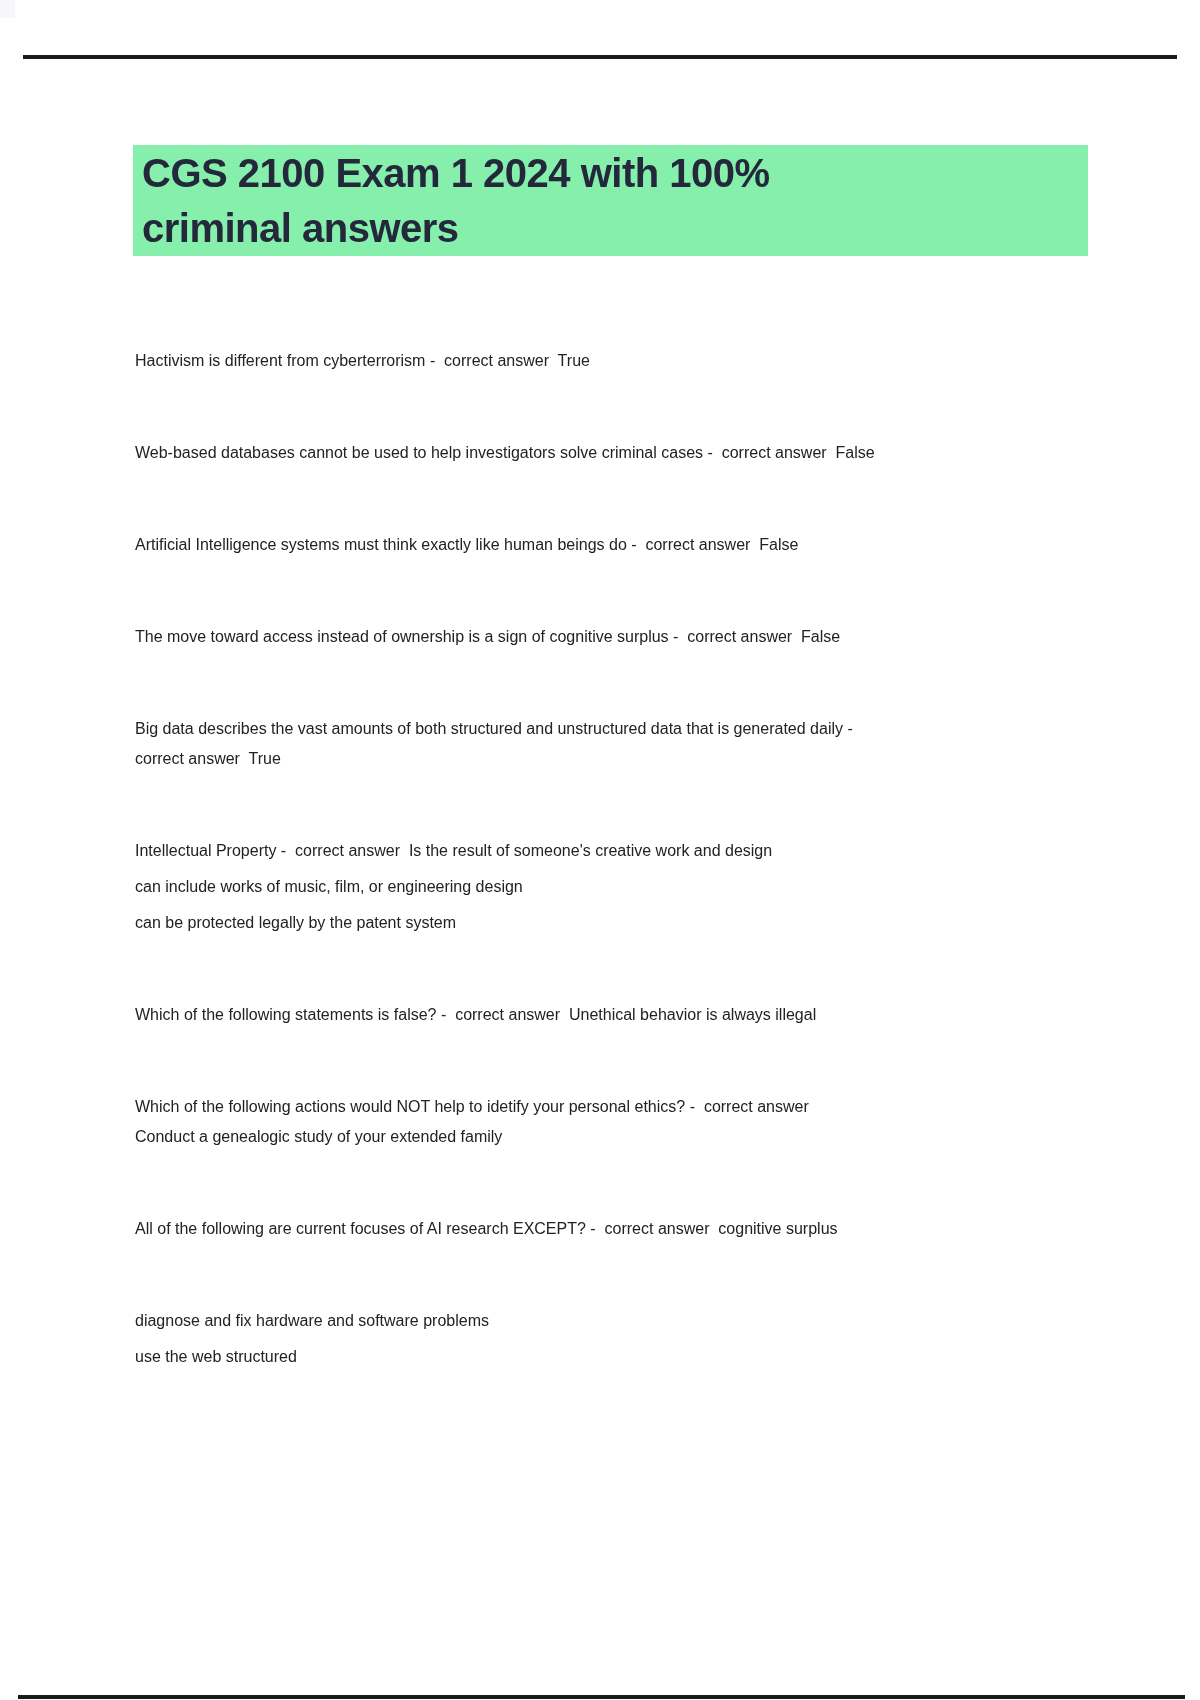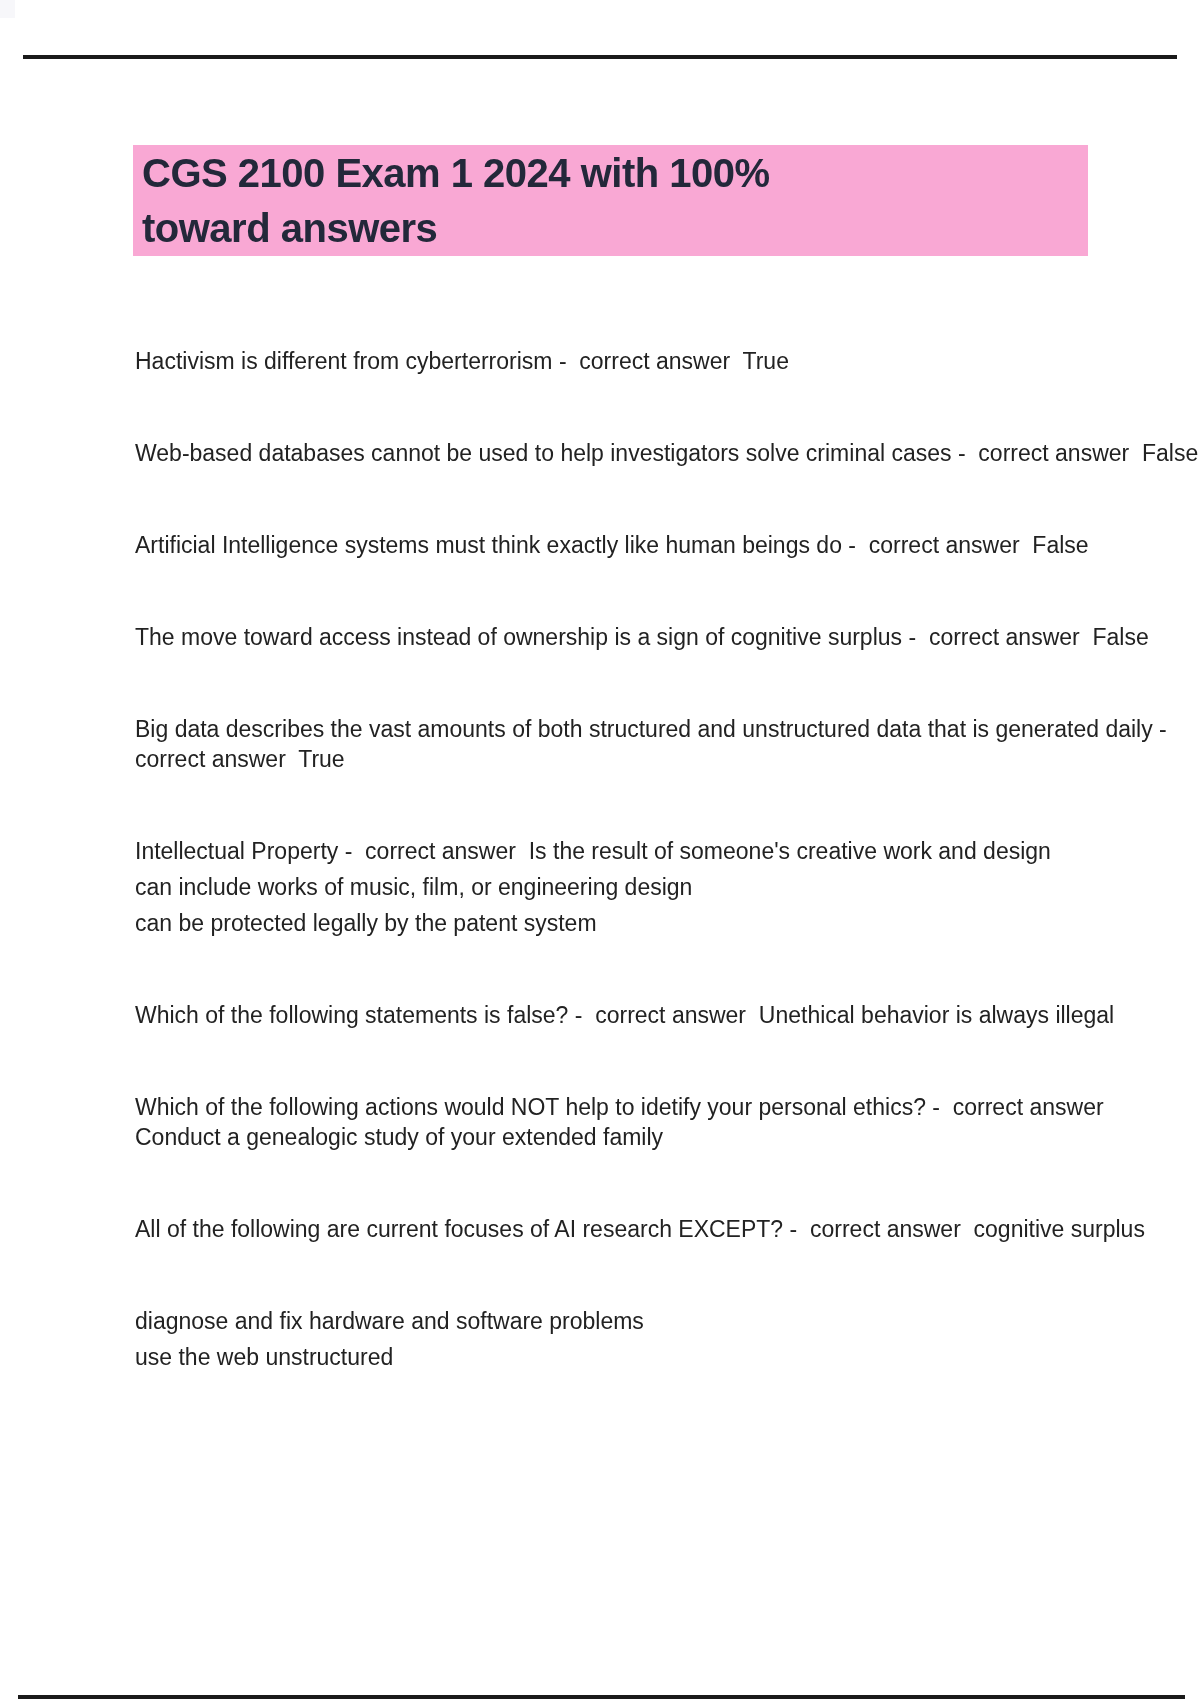--- a/index.html
+++ b/index.html
@@ -22,21 +22,21 @@
     position: absolute;
     background: #1a1a1a;
     height: 4px;
   }
   .rule-top { left: 23px; top: 55px; width: 1154px; }
   .rule-bottom { left: 18px; top: 1695px; width: 1167px; }
   .title-highlight {
     position: absolute;
     left: 133px; top: 145px;
     width: 955px; height: 111px;
-    background: #f9a8d4;
+    background: #86efac;
     padding: 1px 20px 0 9px;
   }
   .title-line {
     display: block;
     margin: 0;
     font-size: 40px;
     line-height: 55px;
     font-weight: 700;
     color: #23283a;
     letter-spacing: -0.5px;
@@ -45,36 +45,36 @@
   .qa-list {
     position: absolute;
     left: 135px; top: 346px;
     width: 1010px;
   }
   .qa-block { margin: 0 0 62px 0; }
   .qa-para { margin: 0; }
   .qa-para + .qa-para { margin-top: 6px; }
   .qa-line {
     margin: 0;
-    font-size: 23px;
+    font-size: 16px;
     line-height: 30px;
     color: #222222;
     white-space: pre;
   }
 </style>
 </head>
 <body>
 
 <div class="scan-artifact"></div>
 <div class="rule rule-top"></div>
 
 <header class="title-highlight">
   <h1 style="margin:0; padding:0;">
       <span class="title-line">CGS 2100 Exam 1 2024 with 100%</span>
-      <span class="title-line">toward answers</span>
+      <span class="title-line">criminal answers</span>
     </h1>
 </header>
 
 <main class="qa-list">
 
   <section class="qa-block">
     <div class="qa-para">
       <p class="qa-line">Hactivism is different from cyberterrorism -  correct answer  True</p>
     </div>
   </section>
@@ -133,19 +133,19 @@
     <div class="qa-para">
       <p class="qa-line">All of the following are current focuses of AI research EXCEPT? -  correct answer  cognitive surplus</p>
     </div>
   </section>
 
   <section class="qa-block">
     <div class="qa-para">
       <p class="qa-line">diagnose and fix hardware and software problems</p>
     </div>
     <div class="qa-para">
-      <p class="qa-line">use the web unstructured</p>
+      <p class="qa-line">use the web structured</p>
     </div>
   </section>
 
 </main>
 
 <div class="rule rule-bottom"></div>
 
 </body></html>

